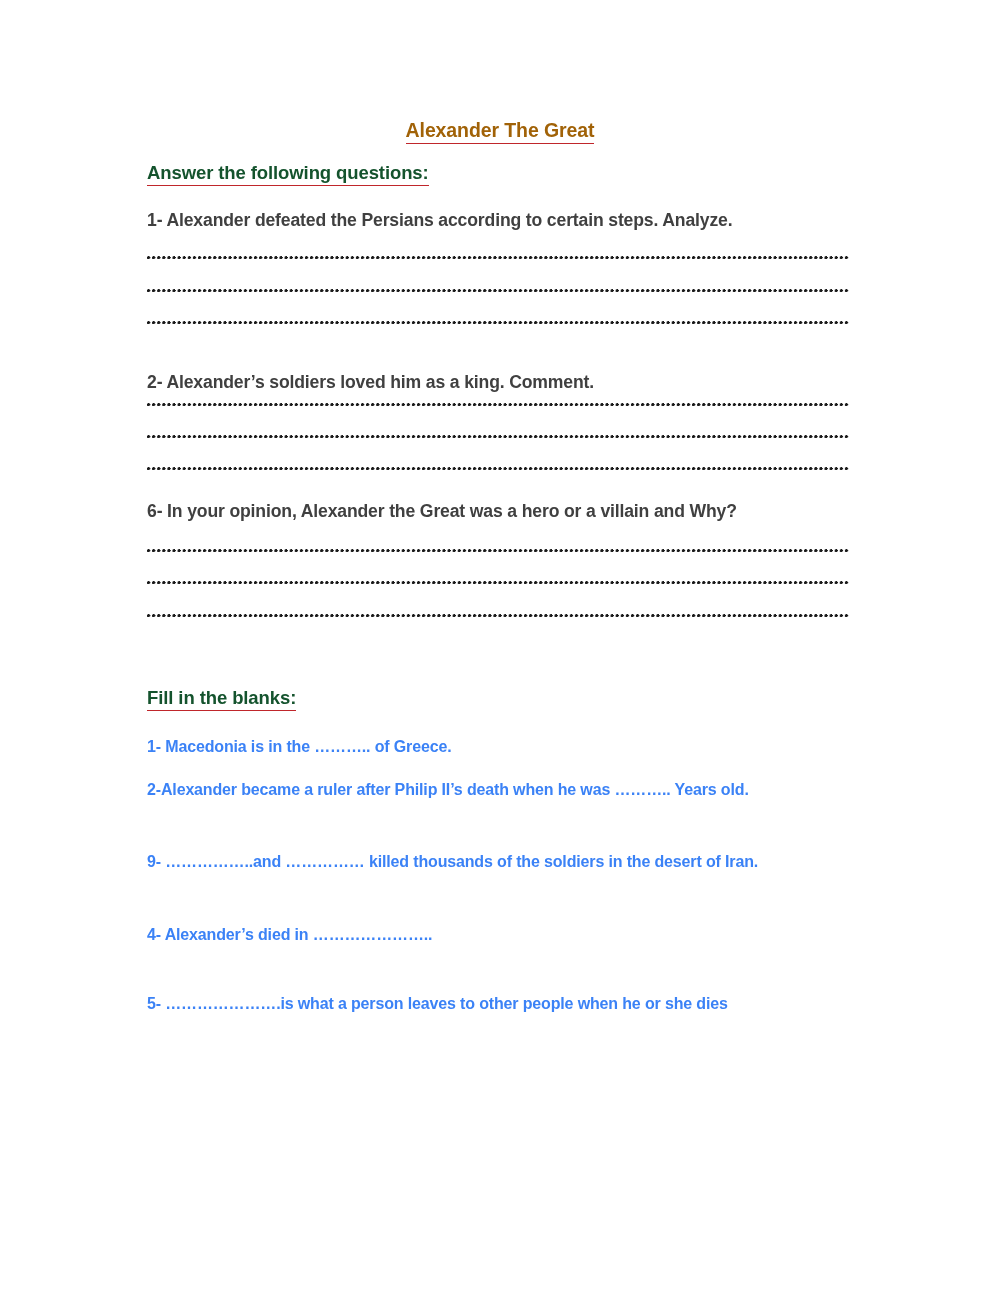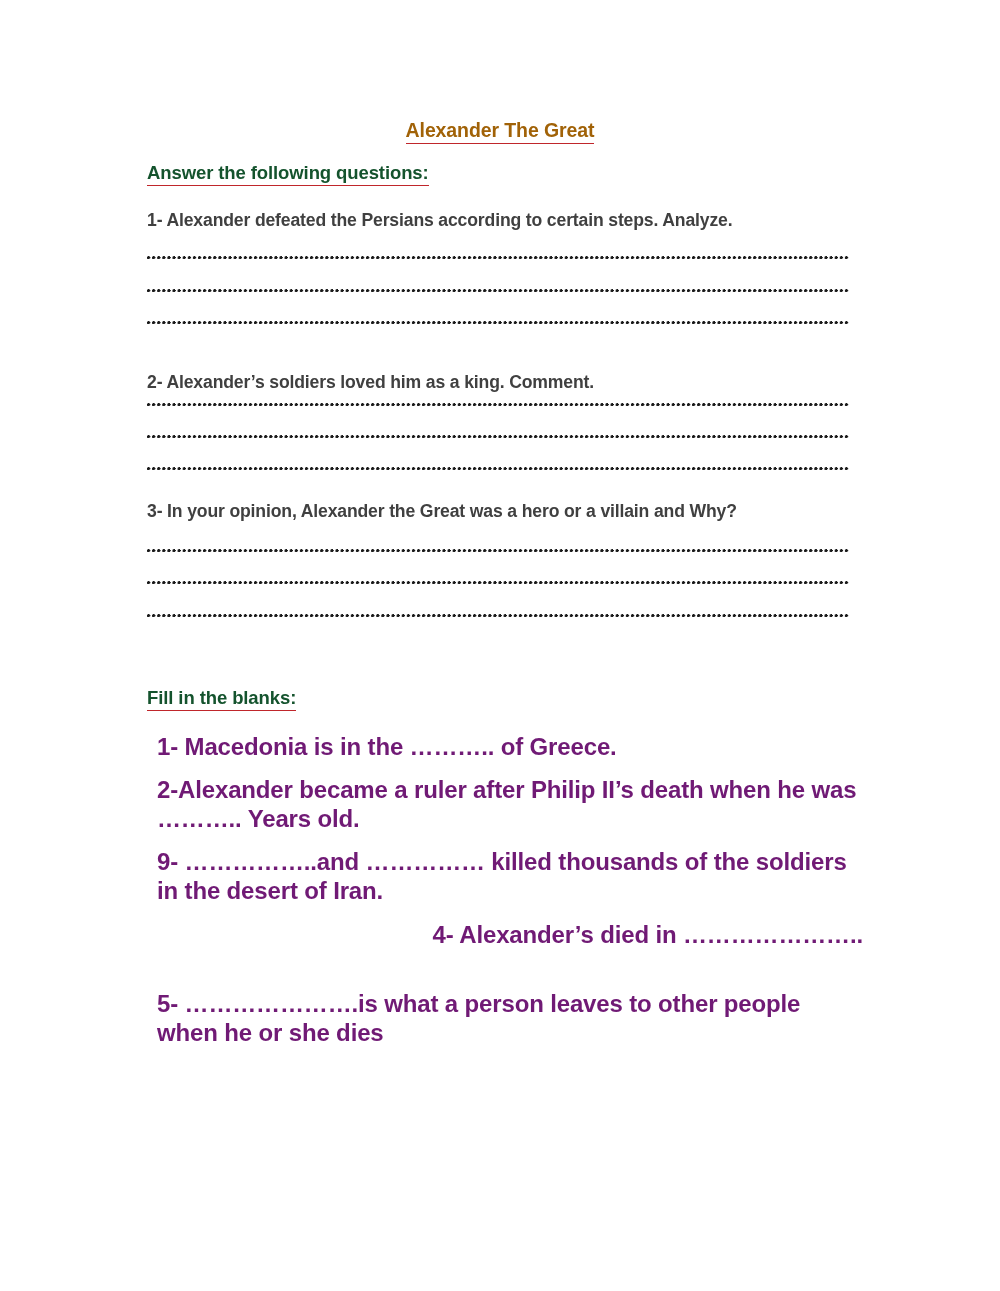--- a/index.html
+++ b/index.html
@@ -108,31 +108,30 @@
   
   #q3-line-1 { top: 545px; }
   #q3-line-2 { top: 577px; }
   #q3-line-3 { top: 610px; }
 
   
   .fb-item {
     position: absolute;
     left: 0;
     width: 706px;
-    color: #701a75;
+    color: #3b82f6;
     font-weight: bold;
-    font-size: 24px;
+    font-size: 16px;
     line-height: 29px;
     letter-spacing: -0.15px;
-    margin-left: 10px;
   }
   #fb-1 { top: 732px; }
   #fb-2 { top: 775px; }
   #fb-3 { top: 847px; }
-  #fb-4 { top: 920px; text-align: right; }
+  #fb-4 { top: 920px; }
   #fb-5 { top: 989px; }
 </style>
 </head>
 <body>
 
 <div class="page">
   <div class="content">
 
     <div class="doc-title">
       <span>Alexander The Great</span>
@@ -145,21 +144,21 @@
     <div class="q-text" id="q1-text">1- Alexander defeated the Persians according to certain steps. Analyze.</div>
     <div class="dot-line" id="q1-line-1"></div>
     <div class="dot-line" id="q1-line-2"></div>
     <div class="dot-line" id="q1-line-3"></div>
 
     <div class="q-text" id="q2-text">2- Alexander’s soldiers loved him as a king. Comment.</div>
     <div class="dot-line" id="q2-line-1"></div>
     <div class="dot-line" id="q2-line-2"></div>
     <div class="dot-line" id="q2-line-3"></div>
 
-    <div class="q-text" id="q3-text">3- In your opinion, Alexander the Great was a hero or a villain and Why?</div>
+    <div class="q-text" id="q3-text">6- In your opinion, Alexander the Great was a hero or a villain and Why?</div>
     <div class="dot-line" id="q3-line-1"></div>
     <div class="dot-line" id="q3-line-2"></div>
     <div class="dot-line" id="q3-line-3"></div>
 
     <div class="section-heading center" id="heading-fill">
       <span>Fill in the blanks:</span>
     </div>
 
     <div class="fb-item" id="fb-1">1- Macedonia is in the ……….. of Greece.</div>
     <div class="fb-item" id="fb-2">2-Alexander became a ruler after Philip II’s death when he was ……….. Years old.</div>

